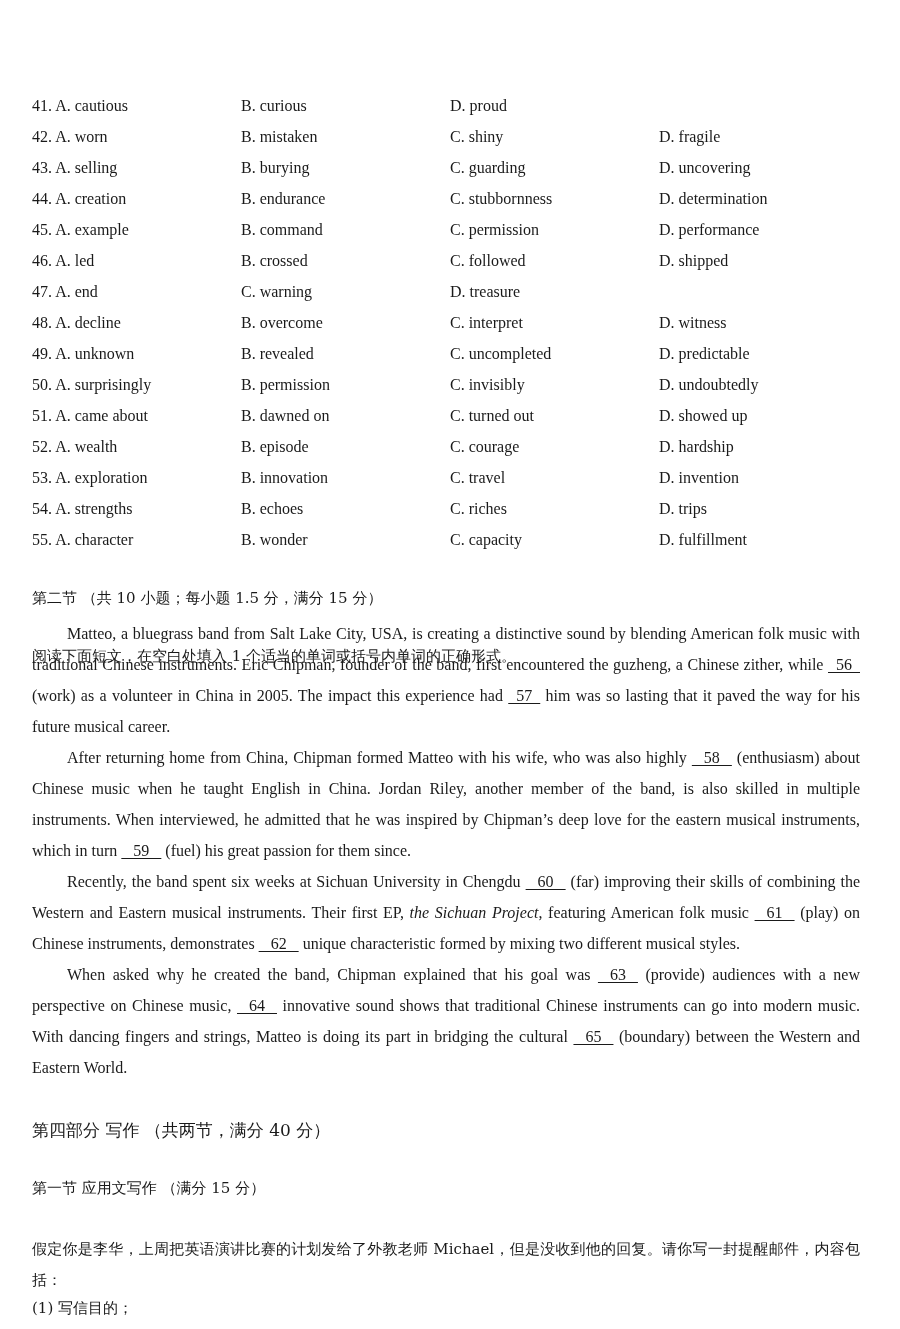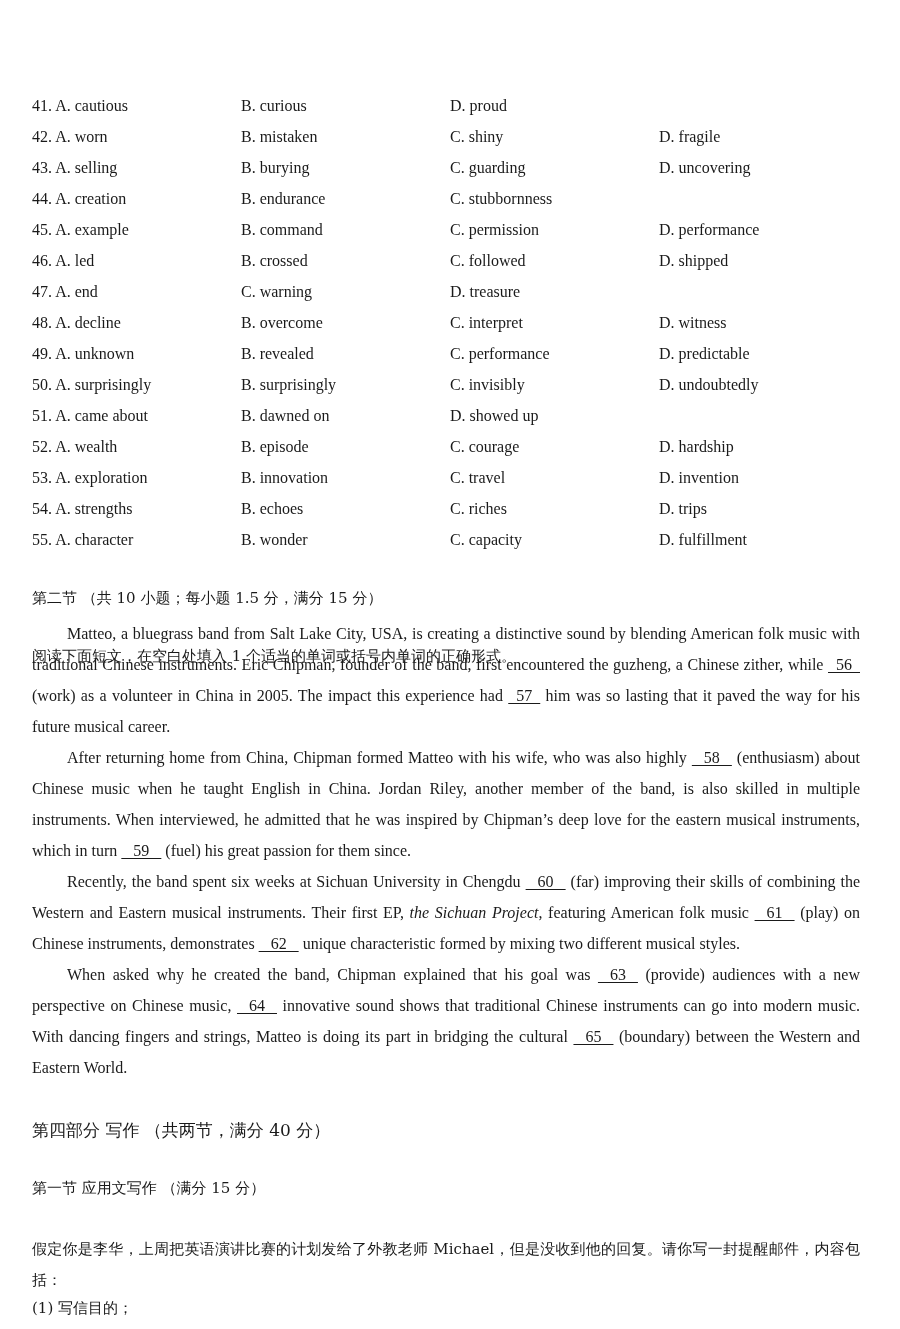--- a/index.html
+++ b/index.html
@@ -93,20 +93,21 @@
       <div class="opt-row">
         <div class="opt-cell c0"><span>43.</span> <span>A. selling</span></div>
         <div class="opt-cell c1">B. burying</div>
         <div class="opt-cell c2">C. guarding</div>
         <div class="opt-cell c3">D. uncovering</div>
       </div>
       <div class="opt-row">
         <div class="opt-cell c0"><span>44.</span> <span>A. creation</span></div>
         <div class="opt-cell c1">B. endurance</div>
         <div class="opt-cell c2">C. stubbornness</div>
+        <div class="opt-cell c3">D. determination</div>
       </div>
       <div class="opt-row">
         <div class="opt-cell c0"><span>45.</span> <span>A. example</span></div>
         <div class="opt-cell c1">B. command</div>
         <div class="opt-cell c2">C. permission</div>
         <div class="opt-cell c3">D. performance</div>
       </div>
       <div class="opt-row">
         <div class="opt-cell c0"><span>46.</span> <span>A. led</span></div>
         <div class="opt-cell c1">B. crossed</div>
@@ -120,32 +121,33 @@
       </div>
       <div class="opt-row">
         <div class="opt-cell c0"><span>48.</span> <span>A. decline</span></div>
         <div class="opt-cell c1">B. overcome</div>
         <div class="opt-cell c2">C. interpret</div>
         <div class="opt-cell c3">D. witness</div>
       </div>
       <div class="opt-row">
         <div class="opt-cell c0"><span>49.</span> <span>A. unknown</span></div>
         <div class="opt-cell c1">B. revealed</div>
-        <div class="opt-cell c2">C. performance</div>
+        <div class="opt-cell c2">C. uncompleted</div>
         <div class="opt-cell c3">D. predictable</div>
       </div>
       <div class="opt-row">
         <div class="opt-cell c0"><span>50.</span> <span>A. surprisingly</span></div>
-        <div class="opt-cell c1">B. surprisingly</div>
+        <div class="opt-cell c1">B. permission</div>
         <div class="opt-cell c2">C. invisibly</div>
         <div class="opt-cell c3">D. undoubtedly</div>
       </div>
       <div class="opt-row">
         <div class="opt-cell c0"><span>51.</span> <span>A. came about</span></div>
         <div class="opt-cell c1">B. dawned on</div>
+        <div class="opt-cell c2">C. turned out</div>
         <div class="opt-cell c3">D. showed up</div>
       </div>
       <div class="opt-row">
         <div class="opt-cell c0"><span>52.</span> <span>A. wealth</span></div>
         <div class="opt-cell c1">B. episode</div>
         <div class="opt-cell c2">C. courage</div>
         <div class="opt-cell c3">D. hardship</div>
       </div>
       <div class="opt-row">
         <div class="opt-cell c0"><span>53.</span> <span>A. exploration</span></div>

